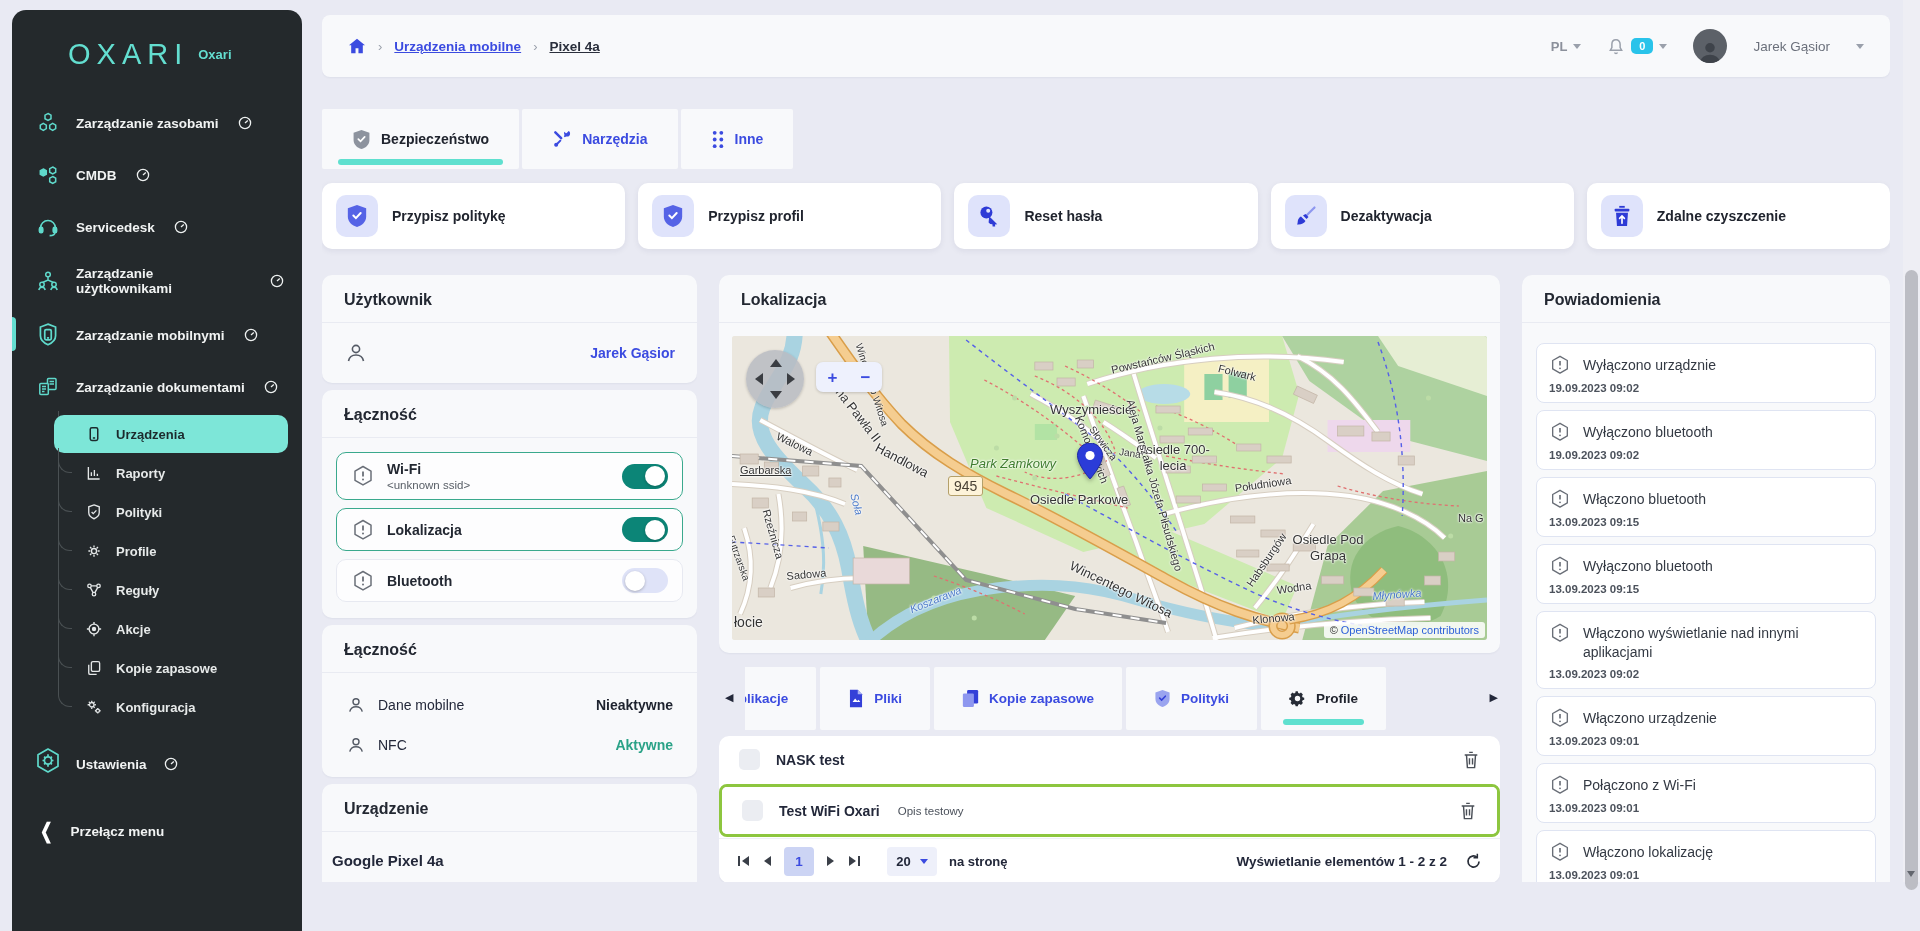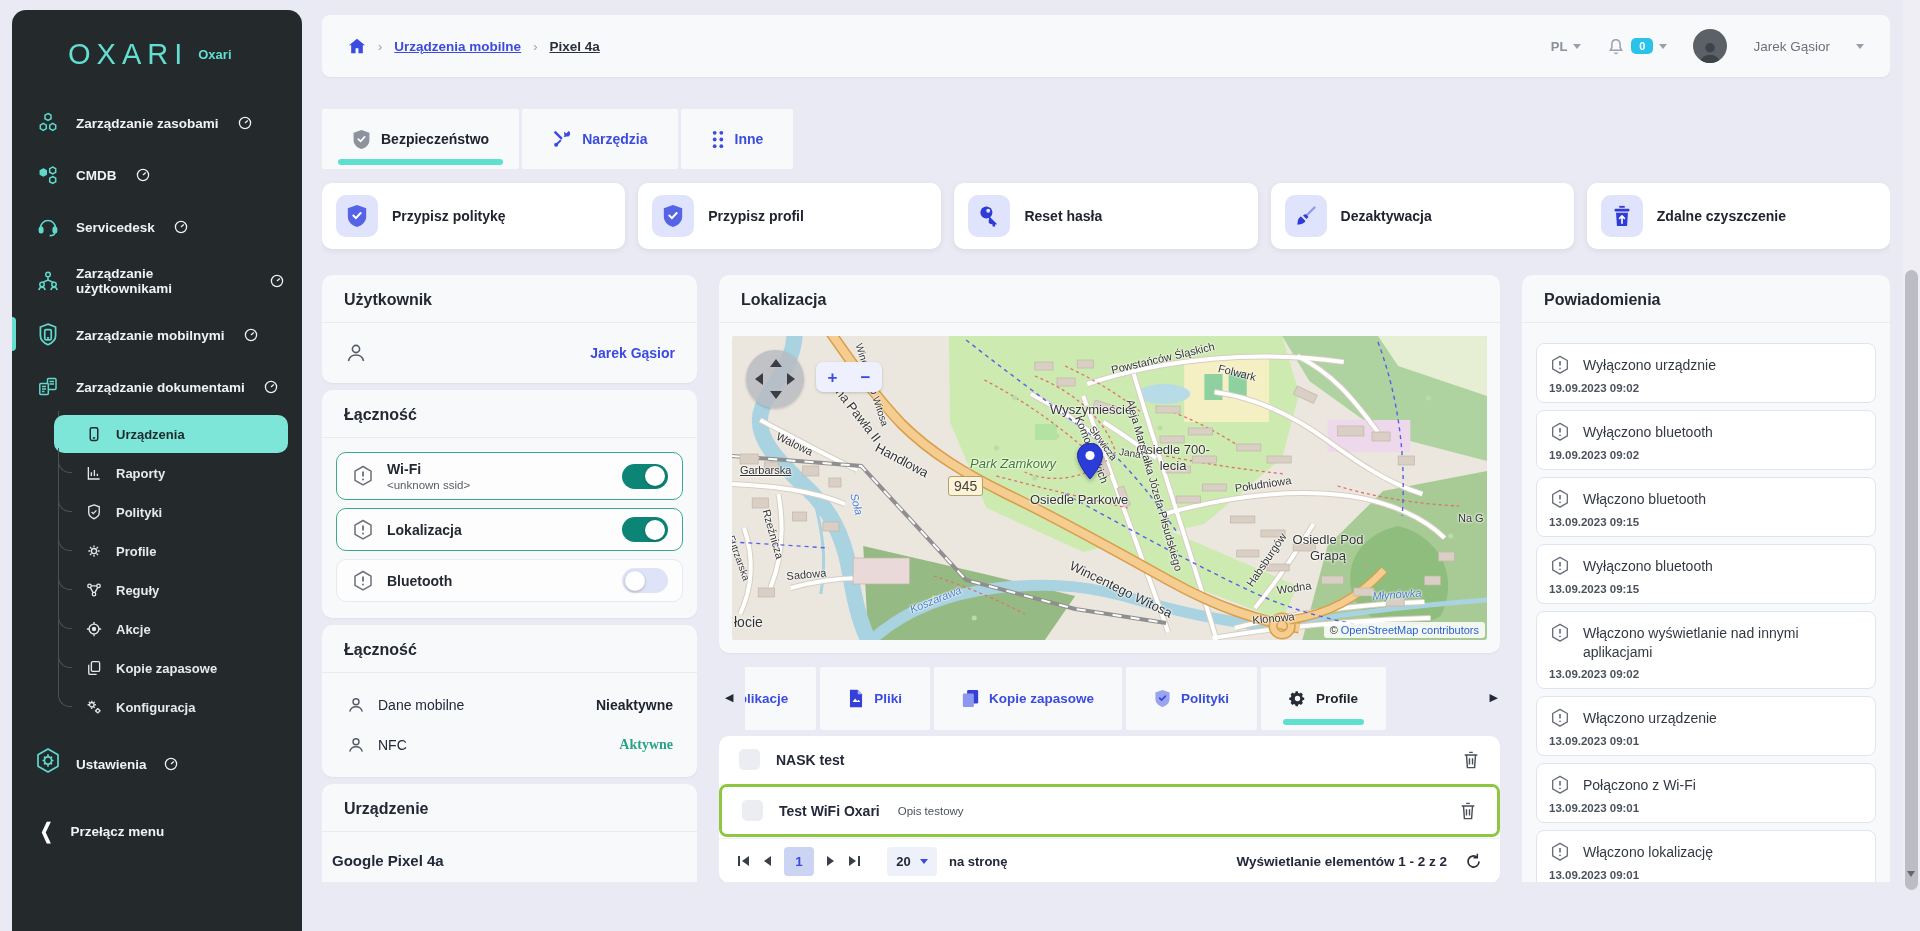--- a/index.html
+++ b/index.html
@@ -83,21 +83,21 @@
   .tog-sub { font-size:11.5px; color:#5a6068; margin-top:2px; }
   .switch { margin-left:auto; width:46px; height:25px; border-radius:13px; background:#dfe3f8; position:relative; cursor:pointer; flex:0 0 46px;}
   .switch::after { content:''; position:absolute; top:2.5px; left:3px; width:20px; height:20px; border-radius:50%;
              background:#fff; box-shadow:0 1px 3px rgba(0,0,0,.25); }
   .switch.on { background:#0c8577; }
   .switch.on::after { left:23px; }
   .kv-row { display:flex; align-items:center; gap:12px; padding:10px 24px; }
   .kv-label { font-size:14px; font-weight:400; color:#23283a; }
   .kv-val { margin-left:auto; font-size:14px; font-weight:700; }
   .kv-val.inactive { color:#1d222e; }
-  .kv-val.active { color:#2aa287;font-family:Liberation Serif, serif; }
+  .kv-val.active { color:#2aa287; }
   .device-name { text-align:left; font-size:15px; font-weight:700; color:#23283a; padding:20px 10px; }
 
   
   .map-card { margin-bottom:0; }
   .map-wrap { position:relative; margin:0 13px 13px; height:304px; border-radius:3px; overflow:hidden; background:#ebe7de; cursor:grab; }
   .map-wrap svg.basemap { position:absolute; inset:0; width:100%; height:100%; }
   .mlab { position:absolute; font-size:11px; color:#333; white-space:nowrap; transform-origin:left top;
           text-shadow:0 0 2px #fff,0 0 2px #fff,0 0 3px #fff; pointer-events:none; }
   .mlab.water { color:#4a79c8; font-style:italic; }
   .mlab.area  { color:#3f7d2e; font-style:italic; font-size:13px; }

